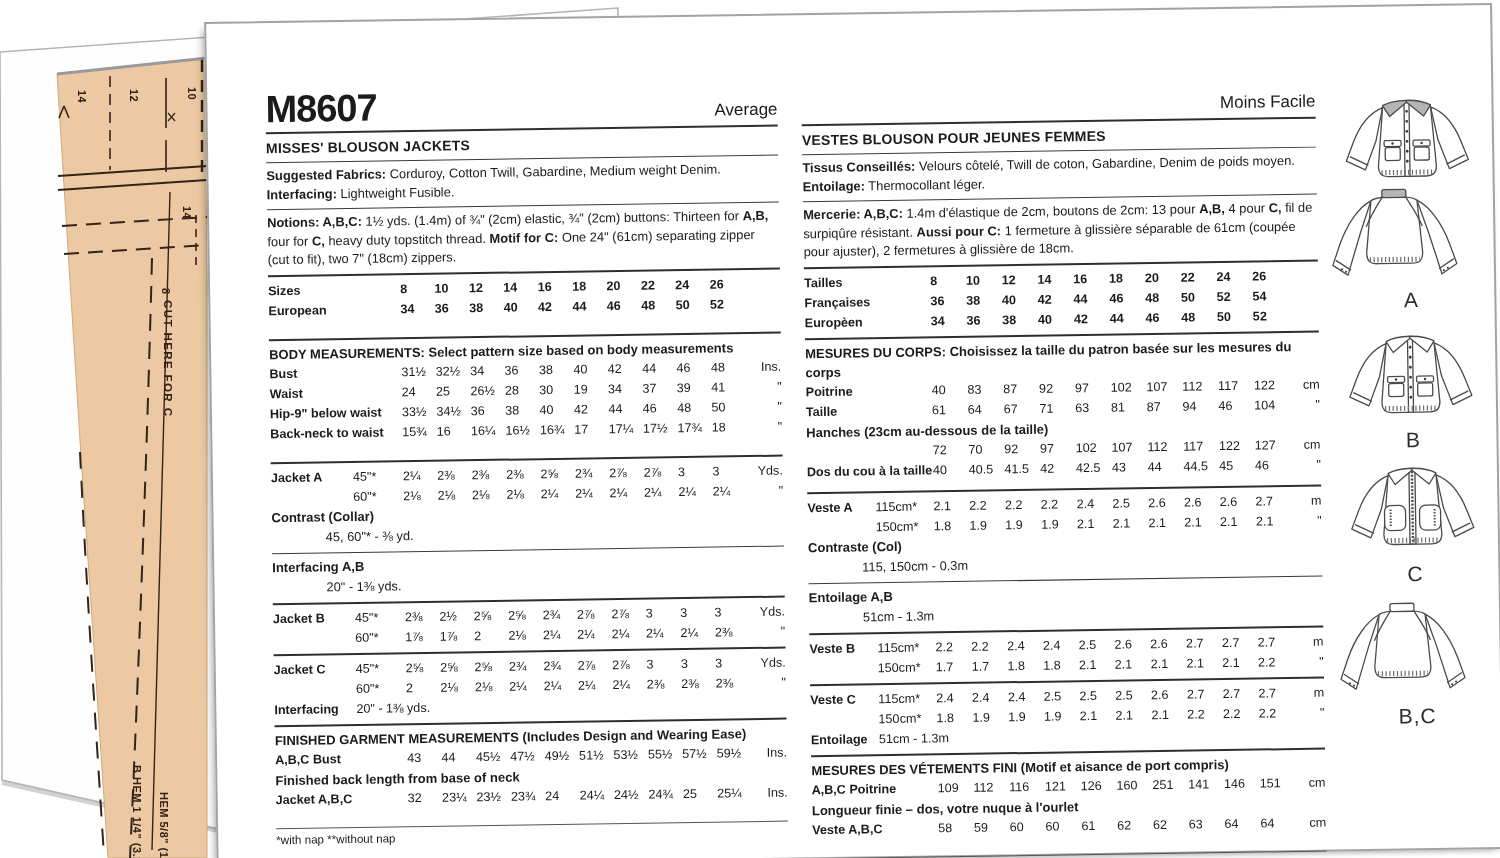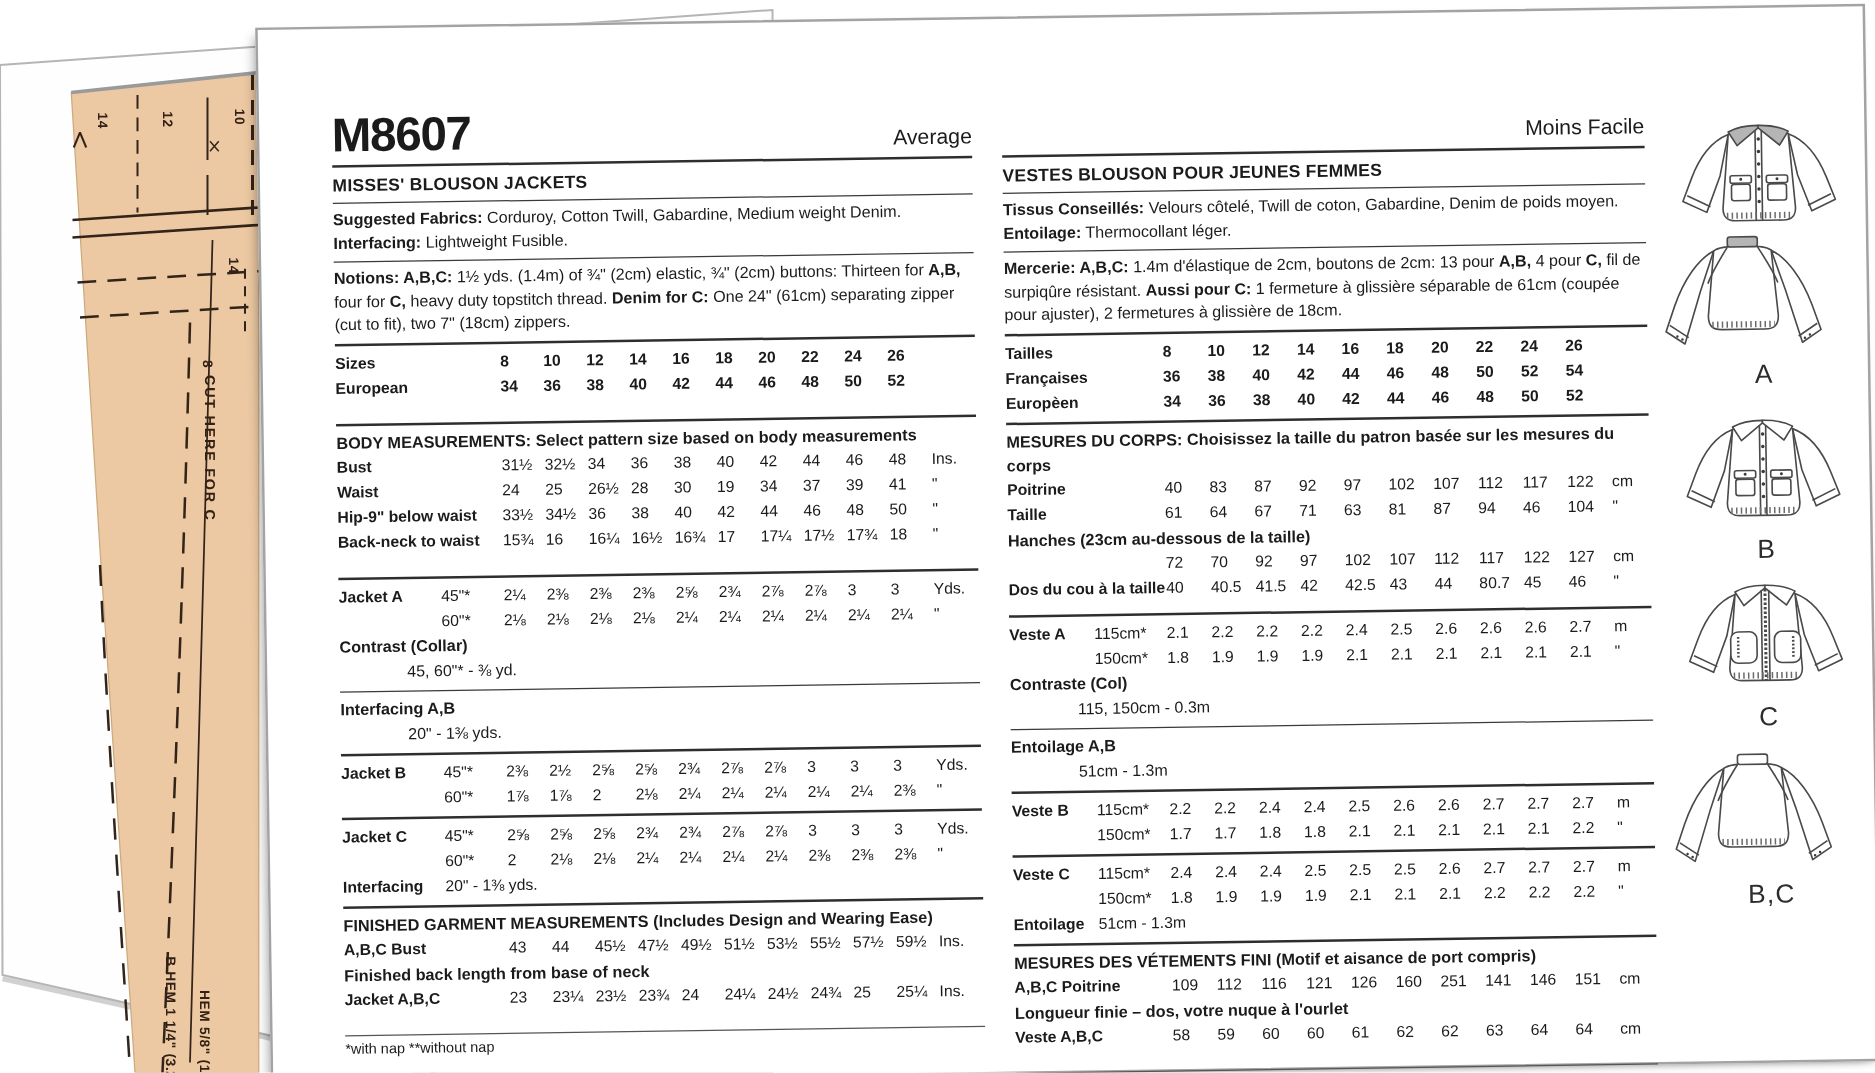--- a/index.html
+++ b/index.html
@@ -36,21 +36,21 @@
 
   .tbl{font-size:12.6px;}
   .t-row{display:grid;grid-template-columns:var(--lab) var(--spec) repeat(10,1fr) var(--unit);
          align-items:baseline;line-height:20px;}
   .col-en .tbl{--lab:82px;--spec:50px;--unit:36px;}
   .col-fr .tbl{--lab:68px;--spec:58px;--unit:30px;}
   .t-lab{white-space:nowrap;}
   .t-spec{white-space:nowrap;}
   .t-spec.wide{grid-column:2 / span 11;}
   .t-val{white-space:nowrap;}
-  .t-unit{white-space:nowrap;}
+  .t-unit{white-space:nowrap;text-align:right;}
 
   
   .rail{position:absolute;left:1118px;top:66px;width:166px;height:740px;}
   .fig{position:absolute;left:6px;width:150px;}
   .fig svg{display:block;width:150px;height:auto;}
   .fig-a-front{top:18px;}
   .fig-a-back{top:108px;left:-8px;}
   .fig-b{top:254px;}
   .fig-c{top:386px;}
   .fig-bc{top:522px;left:-6px;}
@@ -105,21 +105,21 @@
   <section class="col col-en">
     <div class="hdr-row">
       <span class="code">M8607</span>
       <span class="diff">Average</span>
     </div>
     <div class="rule r2"></div>
     <div class="title">MISSES' BLOUSON JACKETS</div>
     <div class="rule"></div>
     <p class="para"><span class="b">Suggested Fabrics:</span><span> Corduroy, Cotton Twill, Gabardine, Medium weight Denim. </span><span class="b">Interfacing:</span><span> Lightweight Fusible.</span></p>
     <div class="rule"></div>
-    <p class="para"><span class="b">Notions: A,B,C:</span><span> 1½ yds. (1.4m) of ¾" (2cm) elastic, ¾" (2cm) buttons: Thirteen for </span><span class="b">A,B,</span><span> four for </span><span class="b">C,</span><span> heavy duty topstitch thread. </span><span class="b">Denim for C:</span><span> One 24" (61cm) separating zipper (cut to fit), two 7" (18cm) zippers.</span></p>
+    <p class="para"><span class="b">Notions: A,B,C:</span><span> 1½ yds. (1.4m) of ¾" (2cm) elastic, ¾" (2cm) buttons: Thirteen for </span><span class="b">A,B,</span><span> four for </span><span class="b">C,</span><span> heavy duty topstitch thread. </span><span class="b">Motif for C:</span><span> One 24" (61cm) separating zipper (cut to fit), two 7" (18cm) zippers.</span></p>
     <div class="rule r2"></div>
     <div class="tbl">
         <div class="t-row">
           <span class="t-lab b">Sizes</span>
           <span class="t-spec"></span>
           <span class="t-val b">8</span>
           <span class="t-val b">10</span>
           <span class="t-val b">12</span>
           <span class="t-val b">14</span>
           <span class="t-val b">16</span>
@@ -337,21 +337,21 @@
           <span class="t-val">57½</span>
           <span class="t-val">59½</span>
           <span class="t-unit">Ins.</span>
         </div>
       </div>
     <div class="sect-hdr">Finished back length from base of neck</div>
     <div class="tbl">
         <div class="t-row">
           <span class="t-lab b">Jacket A,B,C</span>
           <span class="t-spec"></span>
-          <span class="t-val">23</span>
+          <span class="t-val">32</span>
           <span class="t-val">23¼</span>
           <span class="t-val">23½</span>
           <span class="t-val">23¾</span>
           <span class="t-val">24</span>
           <span class="t-val">24¼</span>
           <span class="t-val">24½</span>
           <span class="t-val">24¾</span>
           <span class="t-val">25</span>
           <span class="t-val">25¼</span>
           <span class="t-unit">Ins.</span>
@@ -474,21 +474,21 @@
         <div class="t-row">
           <span class="t-lab b">Dos du cou à la taille</span>
           <span class="t-spec"></span>
           <span class="t-val">40</span>
           <span class="t-val">40.5</span>
           <span class="t-val">41.5</span>
           <span class="t-val">42</span>
           <span class="t-val">42.5</span>
           <span class="t-val">43</span>
           <span class="t-val">44</span>
-          <span class="t-val">80.7</span>
+          <span class="t-val">44.5</span>
           <span class="t-val">45</span>
           <span class="t-val">46</span>
           <span class="t-unit">"</span>
         </div>
       </div>
     <div class="rule r2 mt10"></div>
     <div class="tbl">
         <div class="t-row">
           <span class="t-lab b">Veste A</span>
           <span class="t-spec">115cm*</span>

